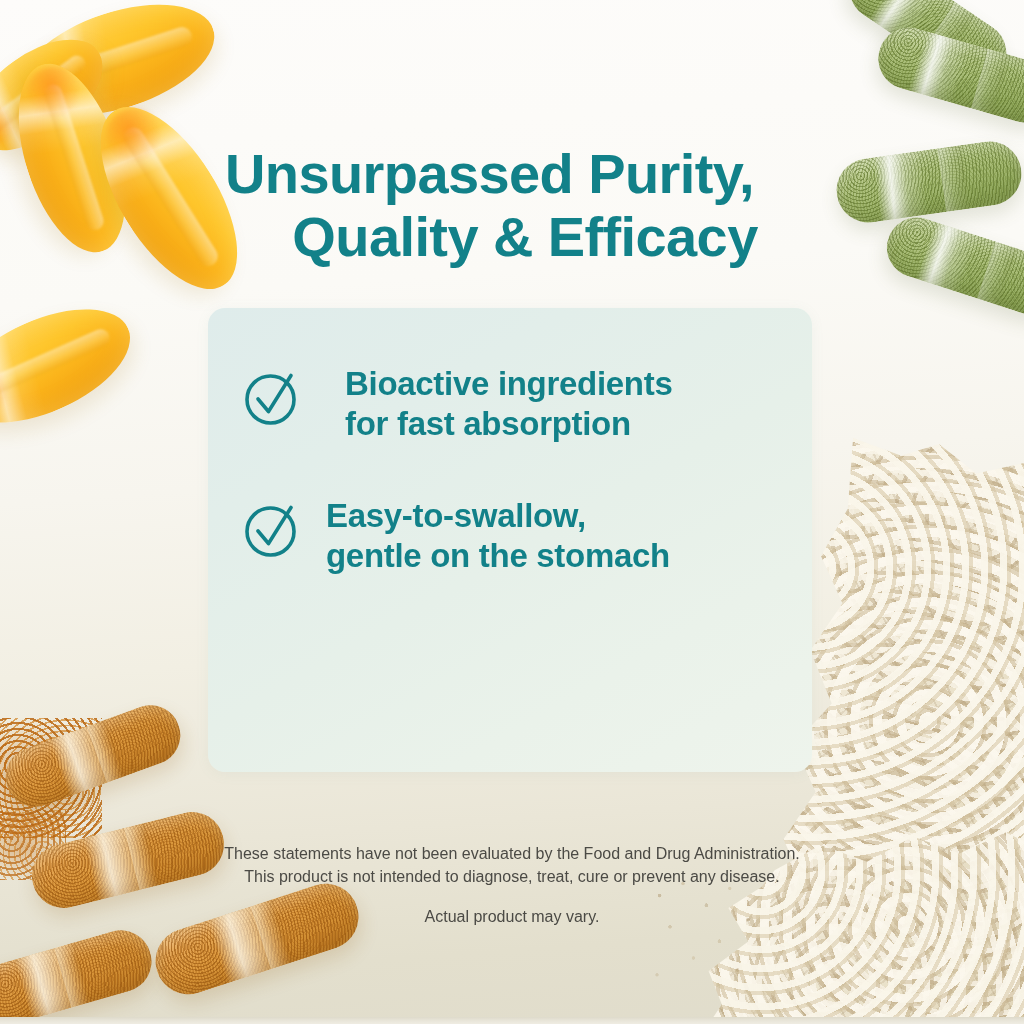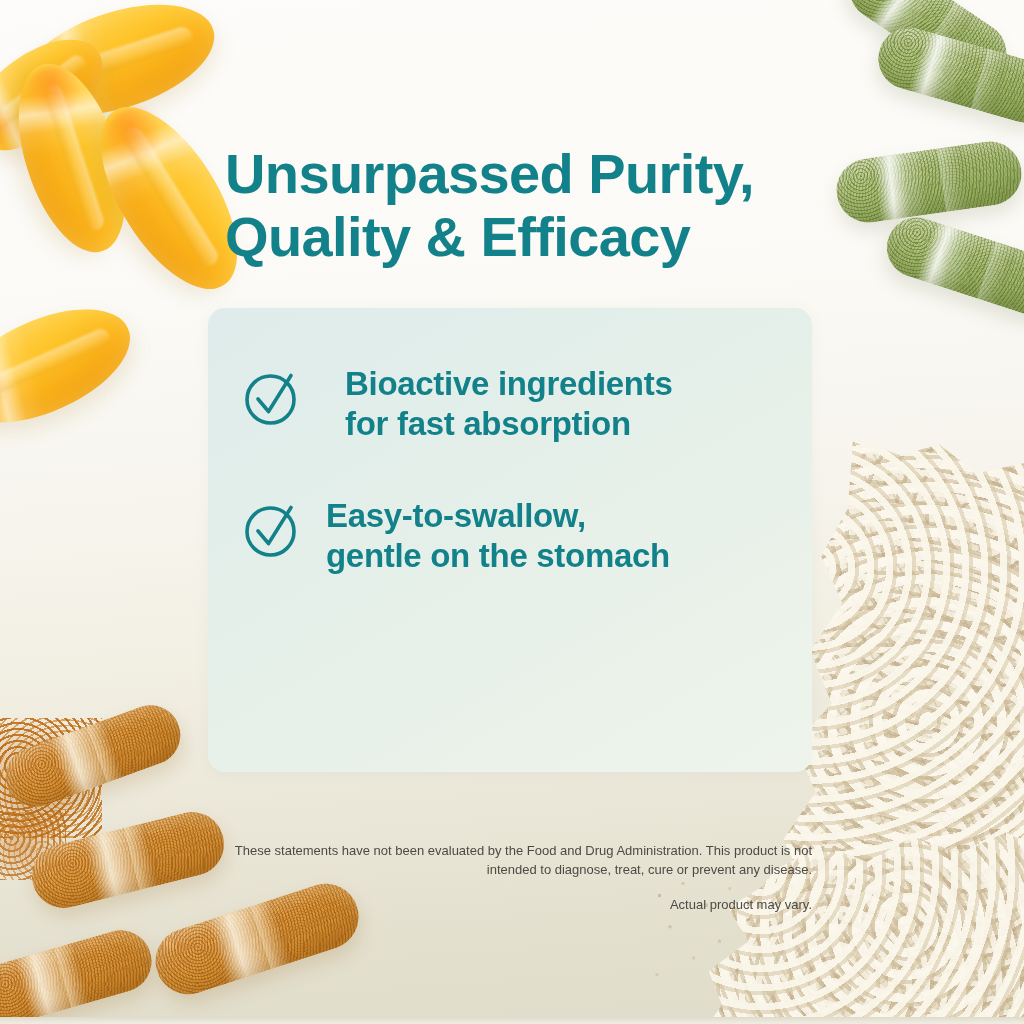--- a/index.html
+++ b/index.html
@@ -257,21 +257,21 @@
     position: absolute;
     left: 225px;
     top: 104px;
     width: 600px;
     color: #128189;
     font-size: 56px;
     font-weight: bold;
     line-height: 1.13;
     letter-spacing: -0.6px;
   }
-  .headline .l2 { display: block; }
+  .headline .l2 { display: block; text-align: center; }
 
   .benefits-panel {
     position: absolute;
     left: 208px;
     top: 308px;
     width: 604px;
     height: 464px;
     border-radius: 17px;
     background:
       linear-gradient(150deg,
@@ -310,23 +310,23 @@
     letter-spacing: -0.3px;
     white-space: pre-line;
     padding-top: 2px;
   }
 
   .disclaimer {
     position: absolute;
     left: 212px;
     top: 842px;
     width: 600px;
-    text-align: right;
+    text-align: center;
     color: #4b4a45;
-    font-size: 13px;
+    font-size: 16px;
     line-height: 1.46;
   }
   .disclaimer .note {
     margin-top: 16px;
   }
 </style>
 </head>
 <body>
 
 <div id="stage">

